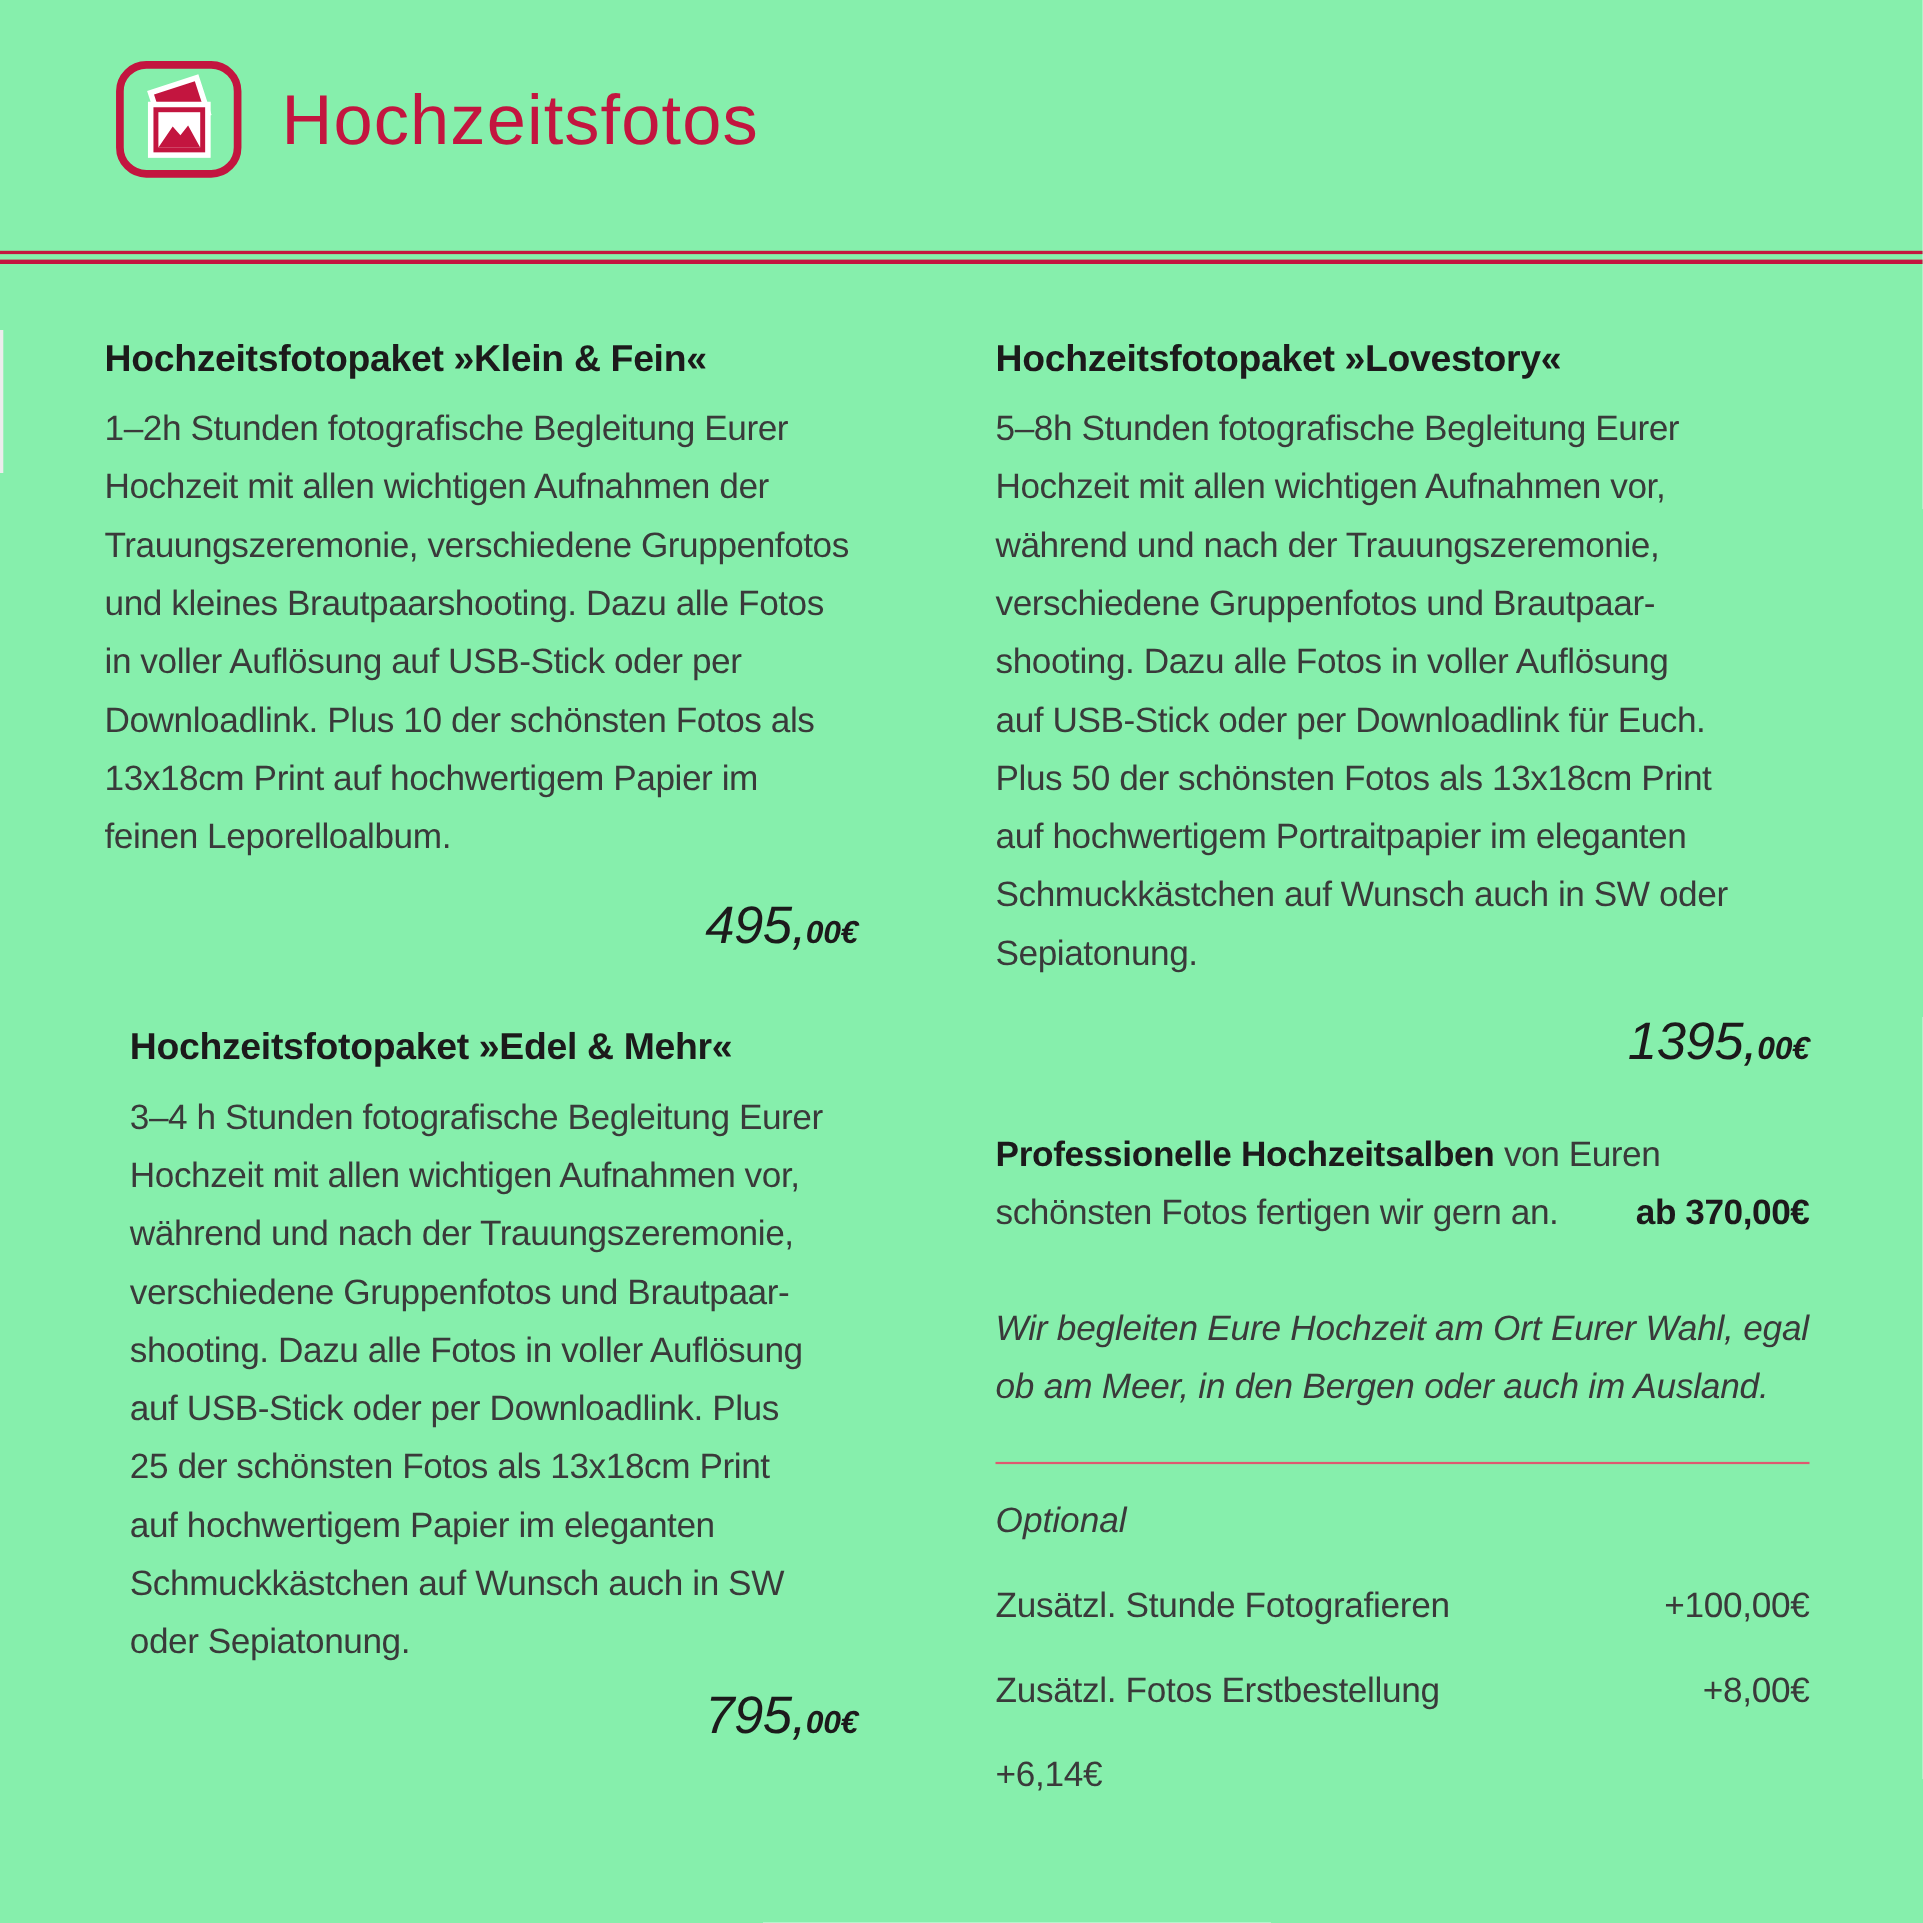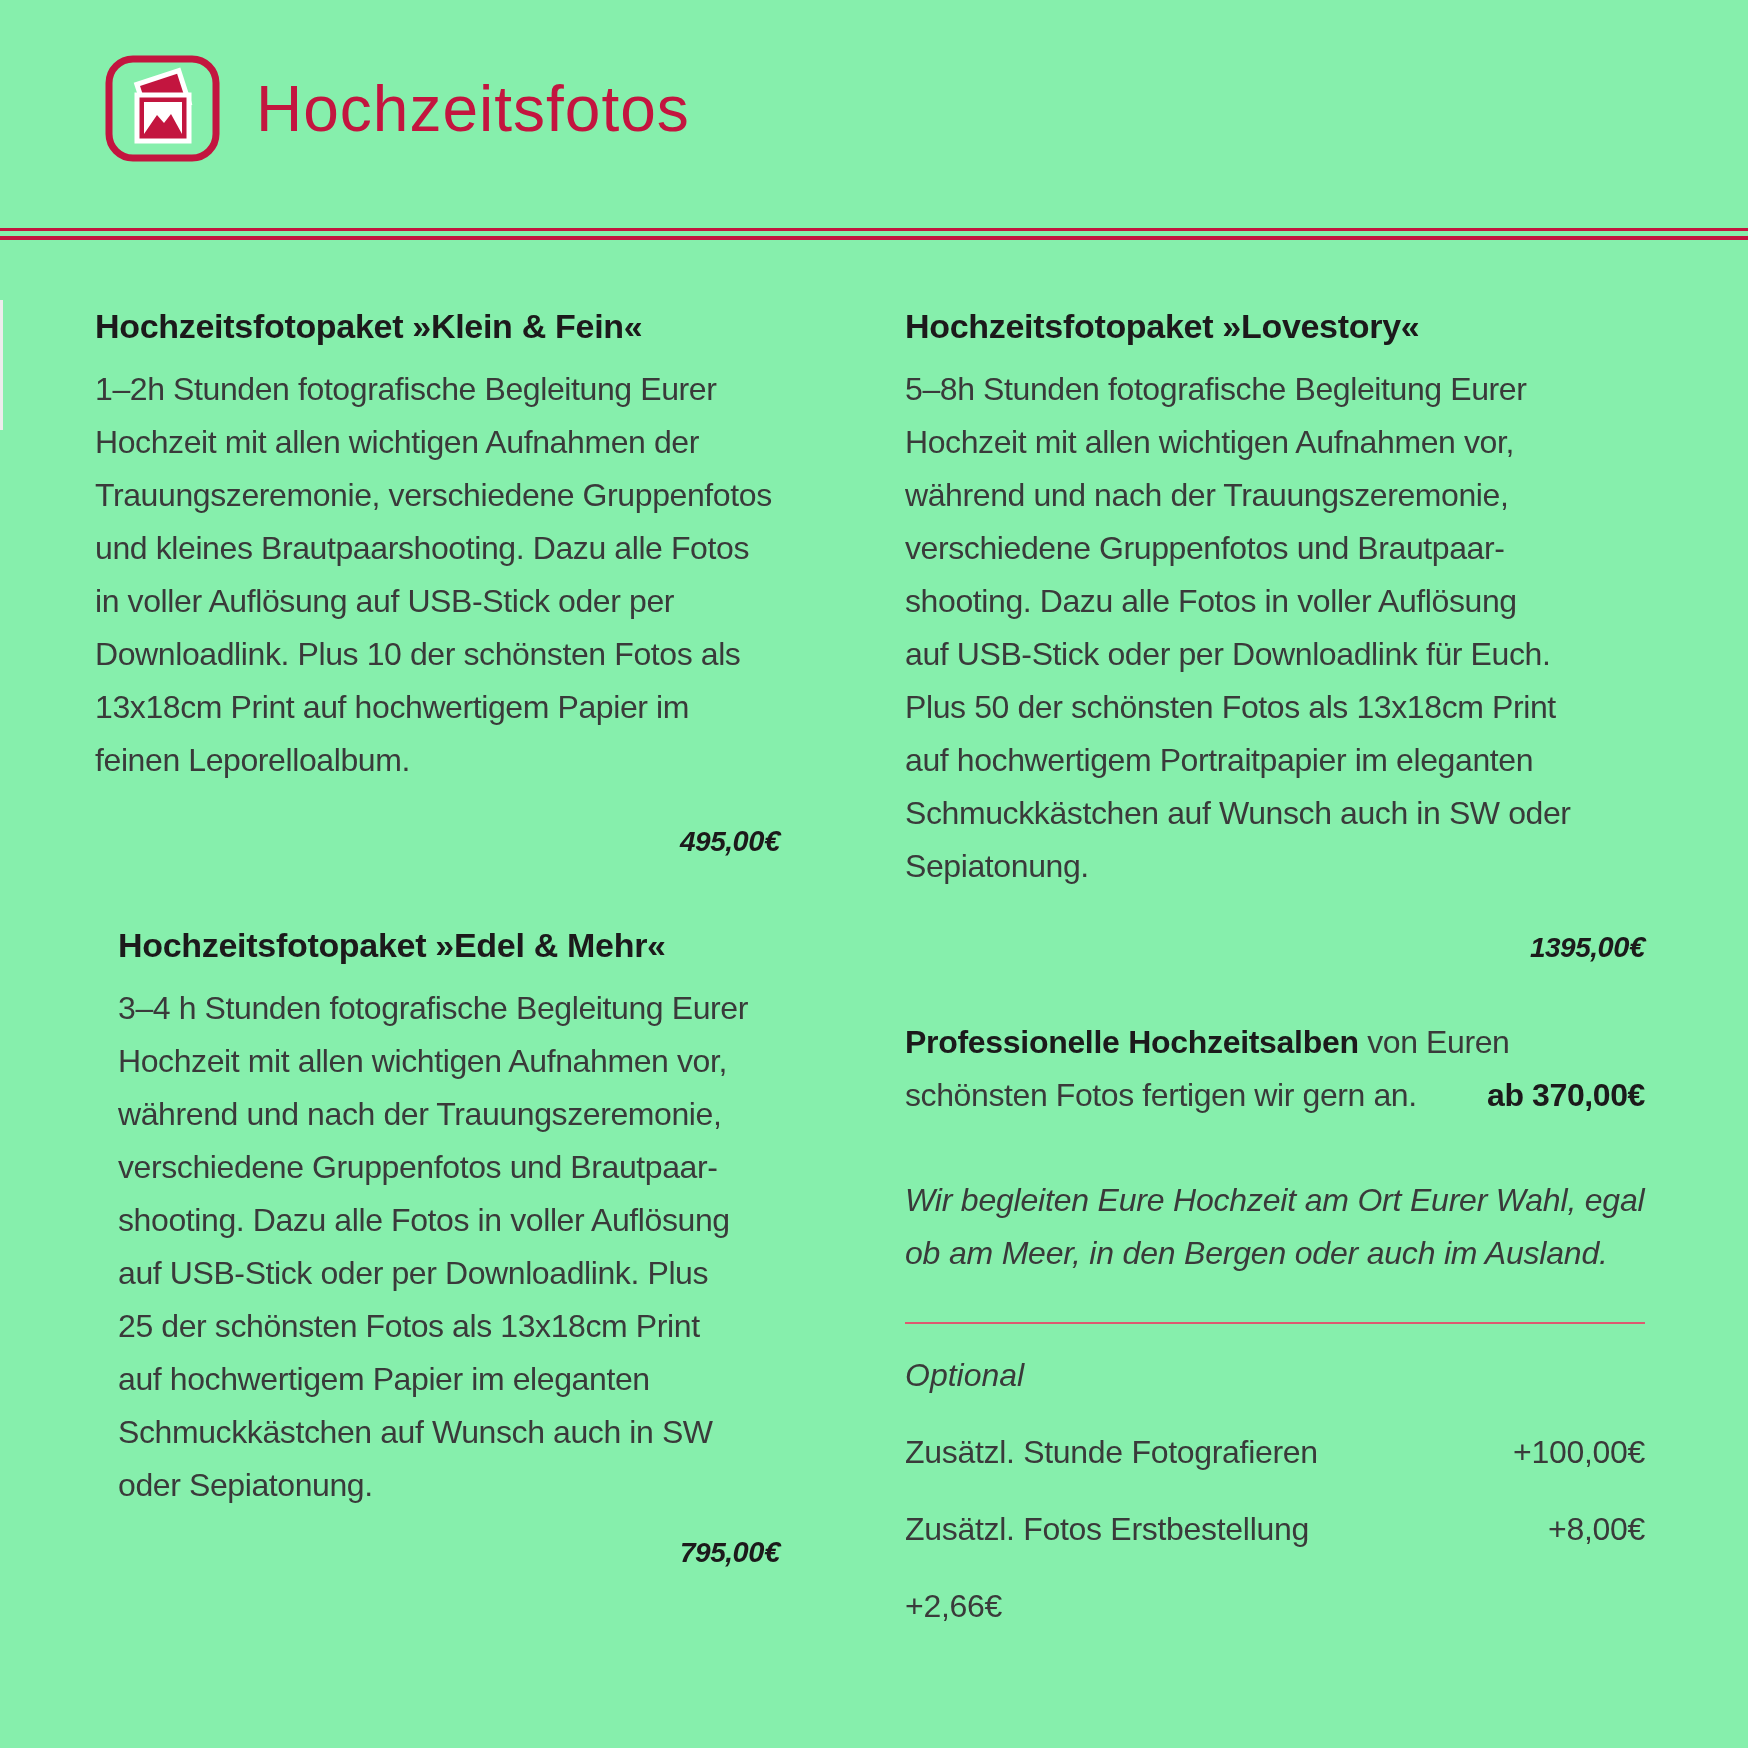--- a/index.html
+++ b/index.html
@@ -36,21 +36,21 @@
     margin:0 0 10px 0; font-size:34px; font-weight:700; line-height:53px;
     letter-spacing:-0.3px; color:var(--ink-heading);
   }
   .body {
     margin:0; font-size:32px; line-height:53px; letter-spacing:-0.4px;
     white-space:pre; color:var(--ink-body);
   }
   .price-row { text-align:right; margin-top:28px; line-height:53px; }
   .price-row.tight { margin-top:14px; }
   .price-main {
-    font-style:italic; font-weight:700; font-size:28px; color:var(--ink-heading);
+    font-style:italic; font-weight:400; font-size:48px; color:var(--ink-heading);
     letter-spacing:-0.5px;
   }
   .price-cents {
     font-style:italic; font-weight:700; font-size:29px; color:var(--ink-heading);
     letter-spacing:-0.3px;
   }
   .pkg2 { margin-top:47px;margin-left:23px; }
 
   
   .albums { margin-top:38px; font-size:32px; line-height:53px; letter-spacing:-0.4px; color:var(--ink-body); }
@@ -160,18 +160,18 @@
 
     <div class="opt-row">
       <span>Zusätzl. Stunde Fotografieren</span>
       <span class="opt-price">+100,00€</span>
     </div>
     <div class="opt-row">
       <span>Zusätzl. Fotos Erstbestellung</span>
       <span class="opt-price">+8,00€</span>
     </div>
     <div class="opt-row">
-      <span class="opt-price">+2,66€</span>
+      <span class="opt-price">+6,14€</span>
     </div>
 
   </section>
 
 </div>
 
 </body></html>

